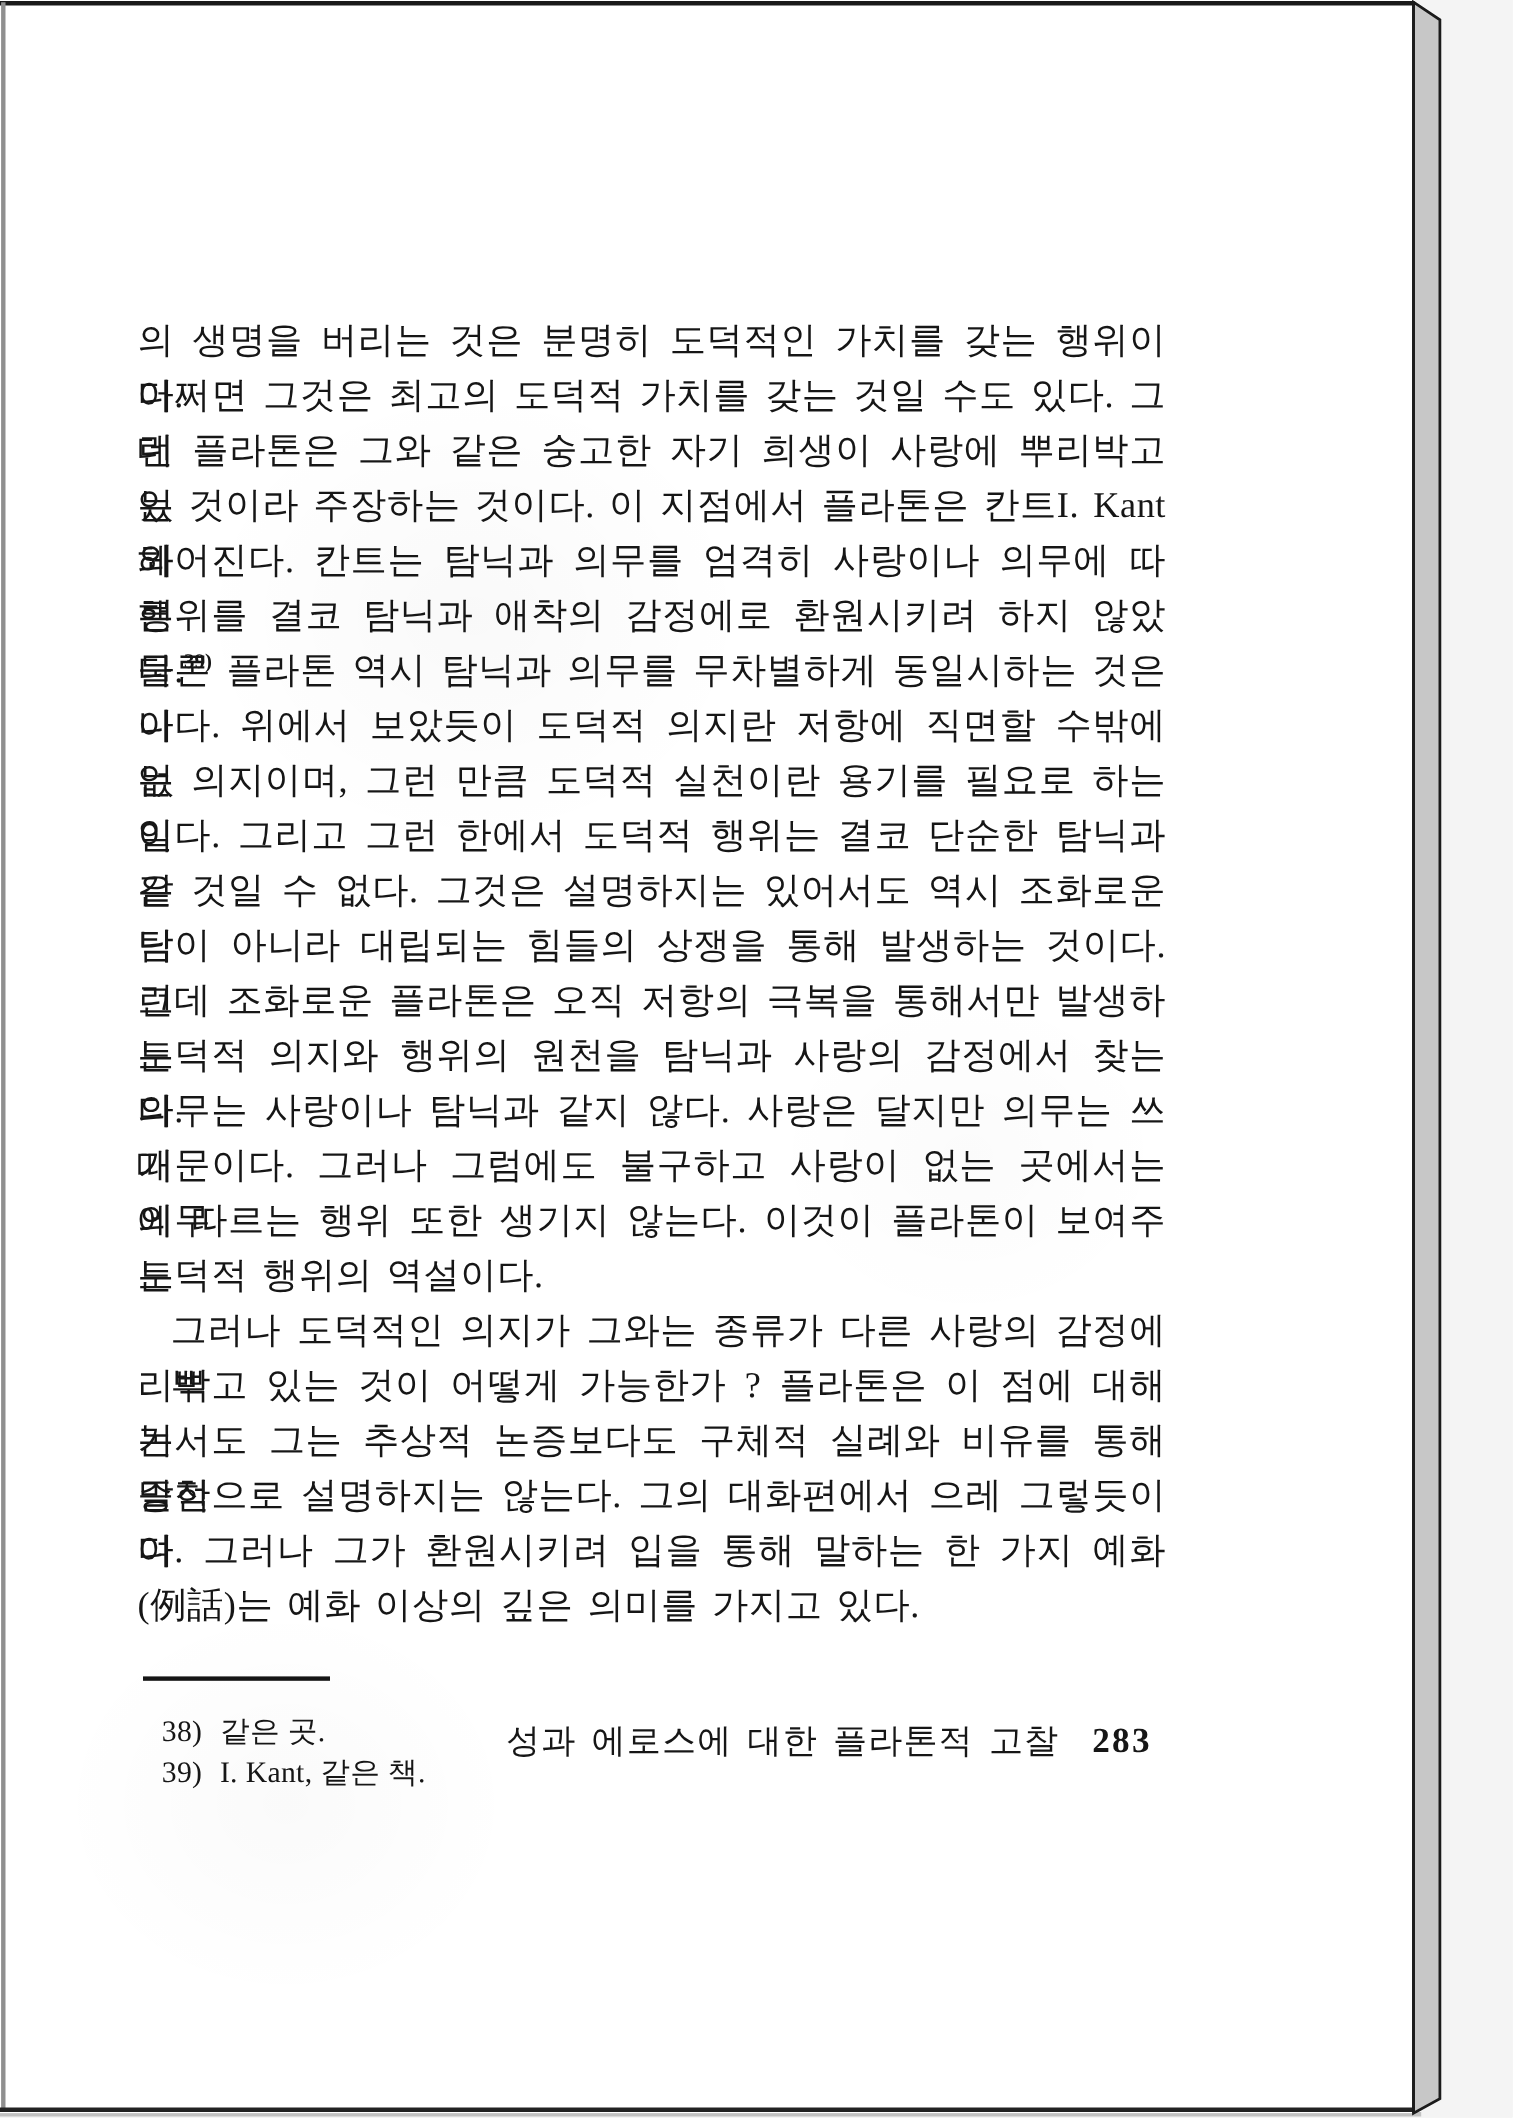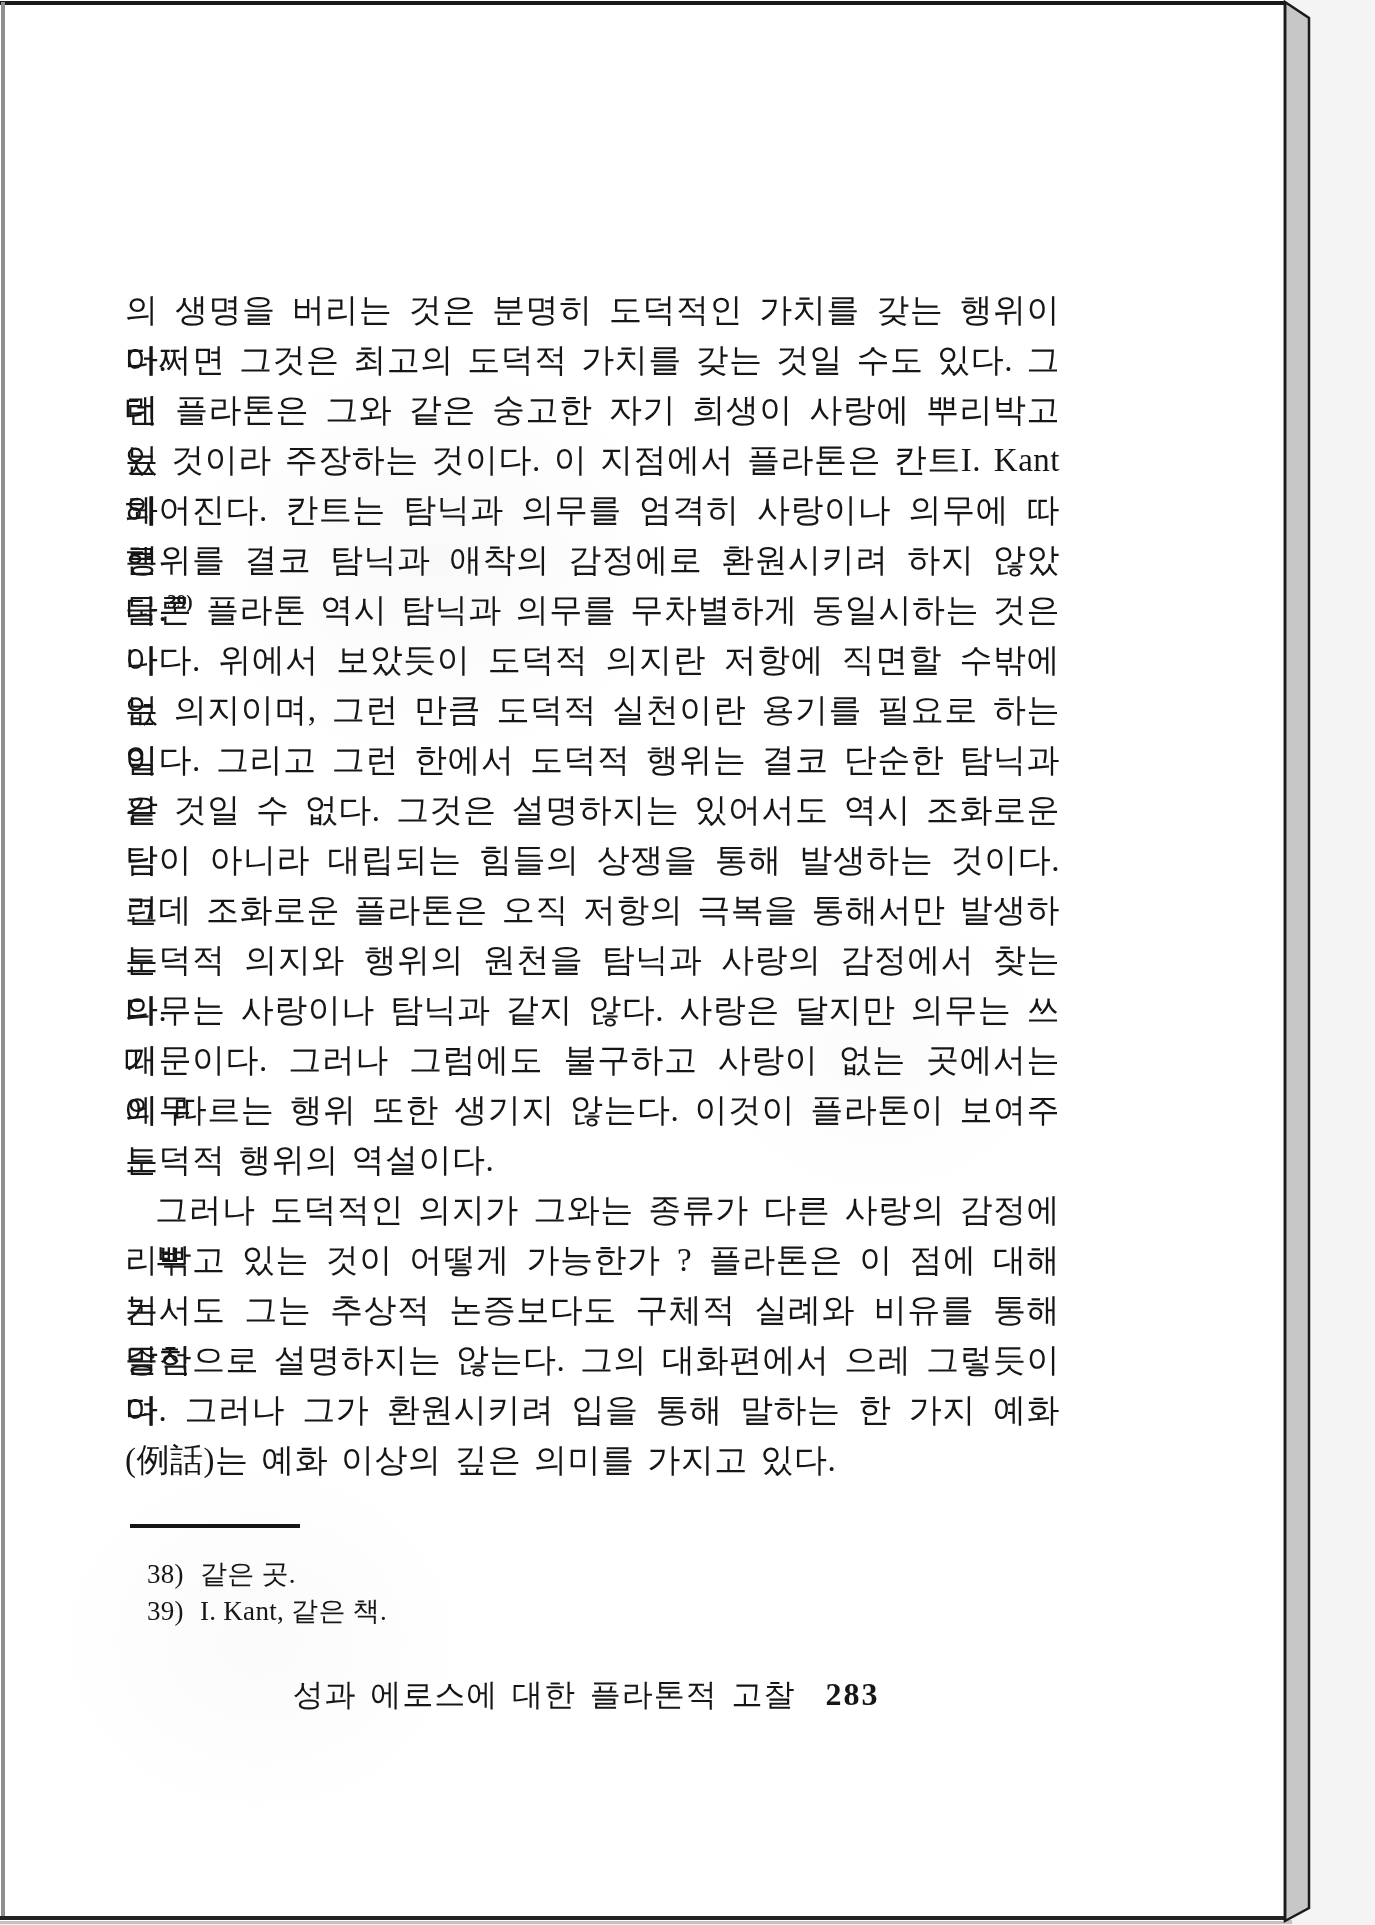--- a/index.html
+++ b/index.html
@@ -87,23 +87,23 @@
     font-size: 27px;
     line-height: 37px;
     letter-spacing: 0.3px;
   }
   .fn-line .fn-label {
     margin-right: 16px;
   }
   .page-footer {
     position: absolute;
     left: 125px;
-    top: 1674px;
+    top: 1562px;
     width: 922px;
-    text-align: center;
+    text-align: right;
     font-size: 31px;
     letter-spacing: 1px;
     word-spacing: 5px;
     white-space: nowrap;
   }
   .page-footer .pagenum {
     font-weight: bold;
     font-size: 32px;
     margin-left: 30px;
     letter-spacing: 2px;

